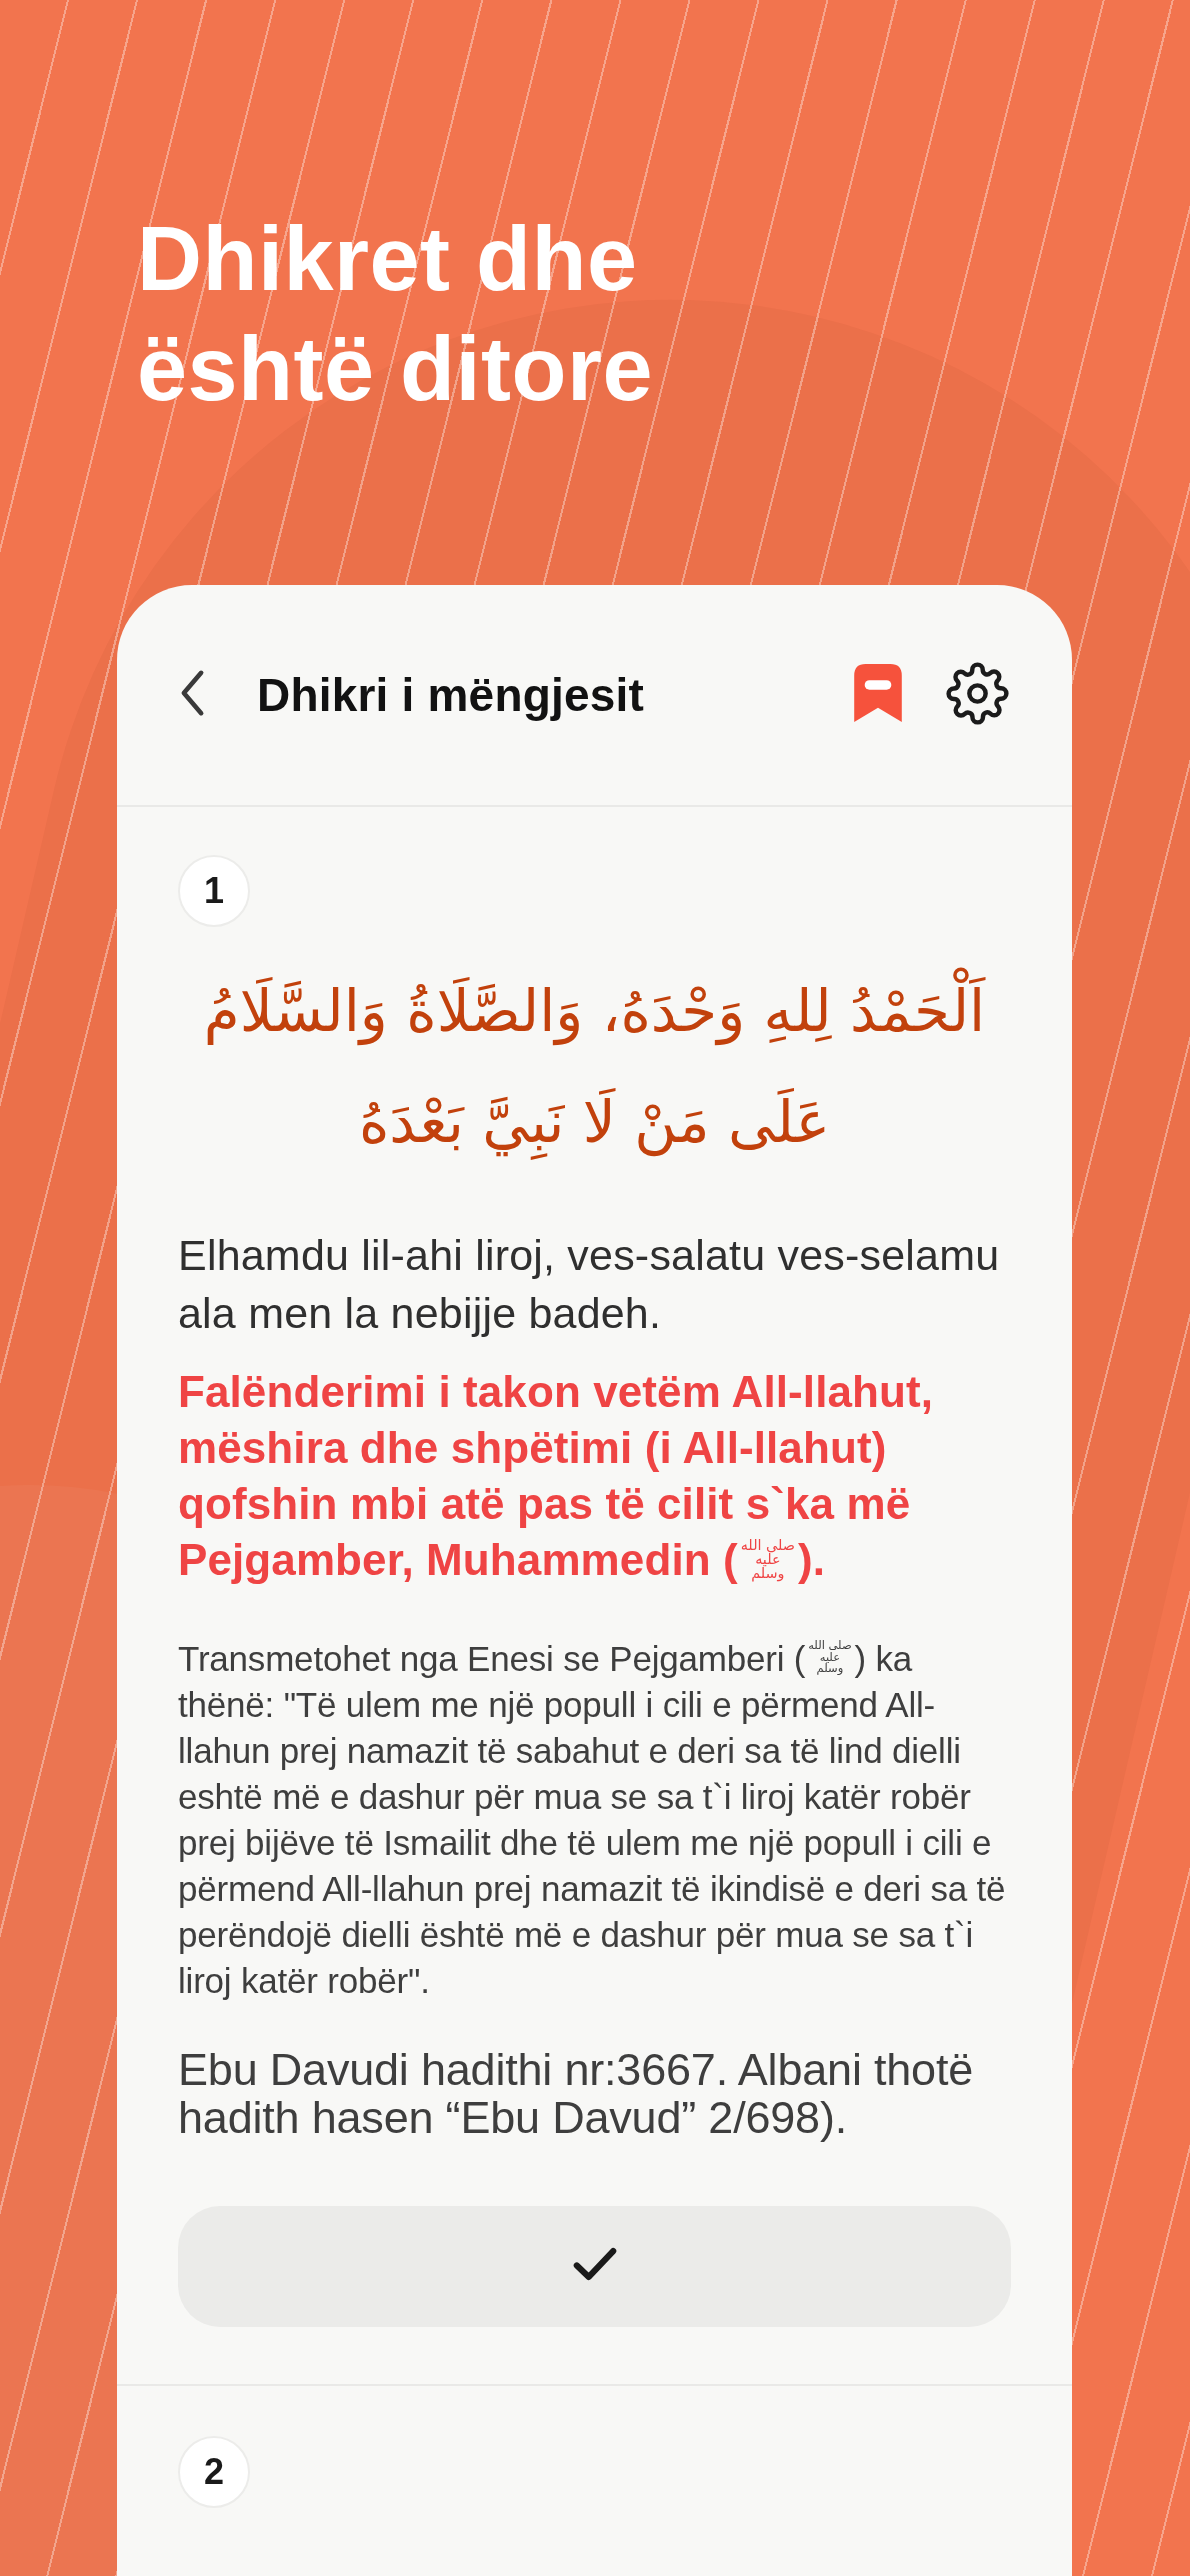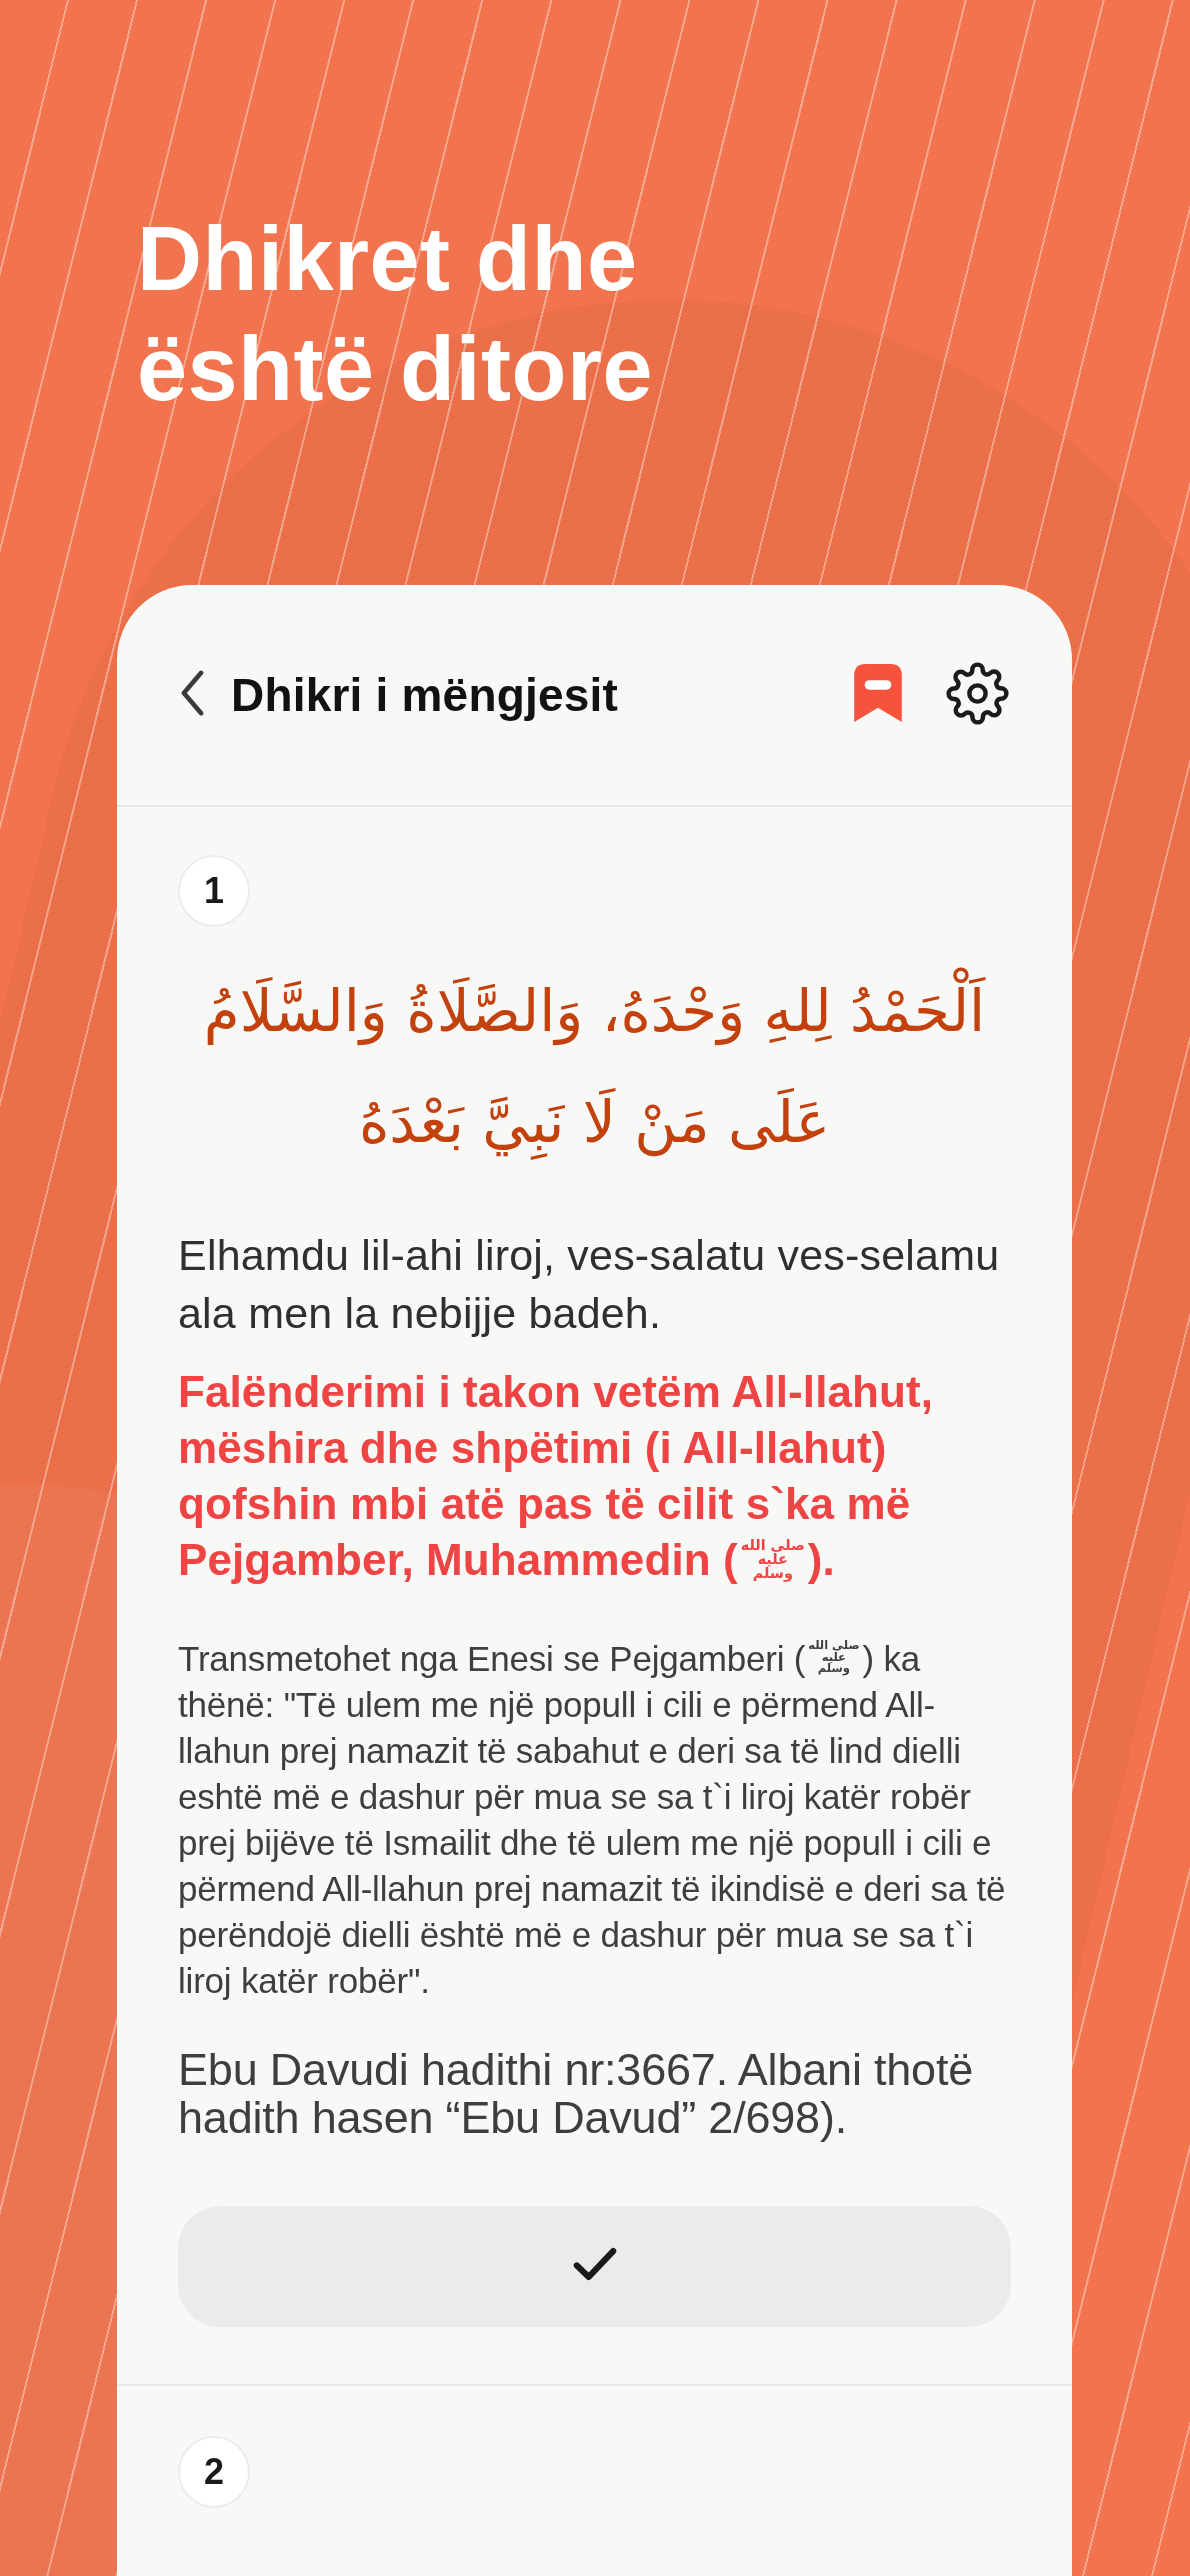--- a/index.html
+++ b/index.html
@@ -48,21 +48,21 @@
     border-radius:75px 75px 0 0;
   }
   .navbar{
     display:flex;align-items:center;
     height:220px;
     padding:0 63px 0 61px;
     box-sizing:border-box;
   }
   .back-btn{display:flex;align-items:center;cursor:pointer;}
   .nav-title{
-    margin-left:24px;
+    margin-left:50px;
     font-size:46px;font-weight:700;color:#121212;
     letter-spacing:0.2px;
     flex:1;
     white-space:nowrap;overflow:hidden;
   }
   .bookmark-btn{margin-right:44px;display:flex;align-items:center;cursor:pointer;}
   .settings-btn{display:flex;align-items:center;cursor:pointer;}
   .divider{height:1.9px;background:#E9E9E7;}
   .entry{
     padding:0 61px;
@@ -104,21 +104,21 @@
     margin:42px 0 12px 0;
     font-size:45px;line-height:48px;
     color:#3E3E3E;letter-spacing:-0.2px;
   }
   .seal{
     display:inline-flex;
     flex-direction:column;
     align-items:center;
     vertical-align:middle;
     font-family:"DejaVu Sans", sans-serif;
-    font-weight:700;
+    font-weight:400;
     margin:0 2.9px;
     transform:translateY(-3.8px);
   }
   .translation .seal .seal-line{font-size:14.4px;line-height:14.4px;}
   .hadith .seal .seal-line{font-size:11.5px;line-height:11.5px;}
   .complete-btn{
     margin-top:64px;
     width:100%;height:121px;
     background:#EBEBE9;
     border:none;border-radius:42px;

